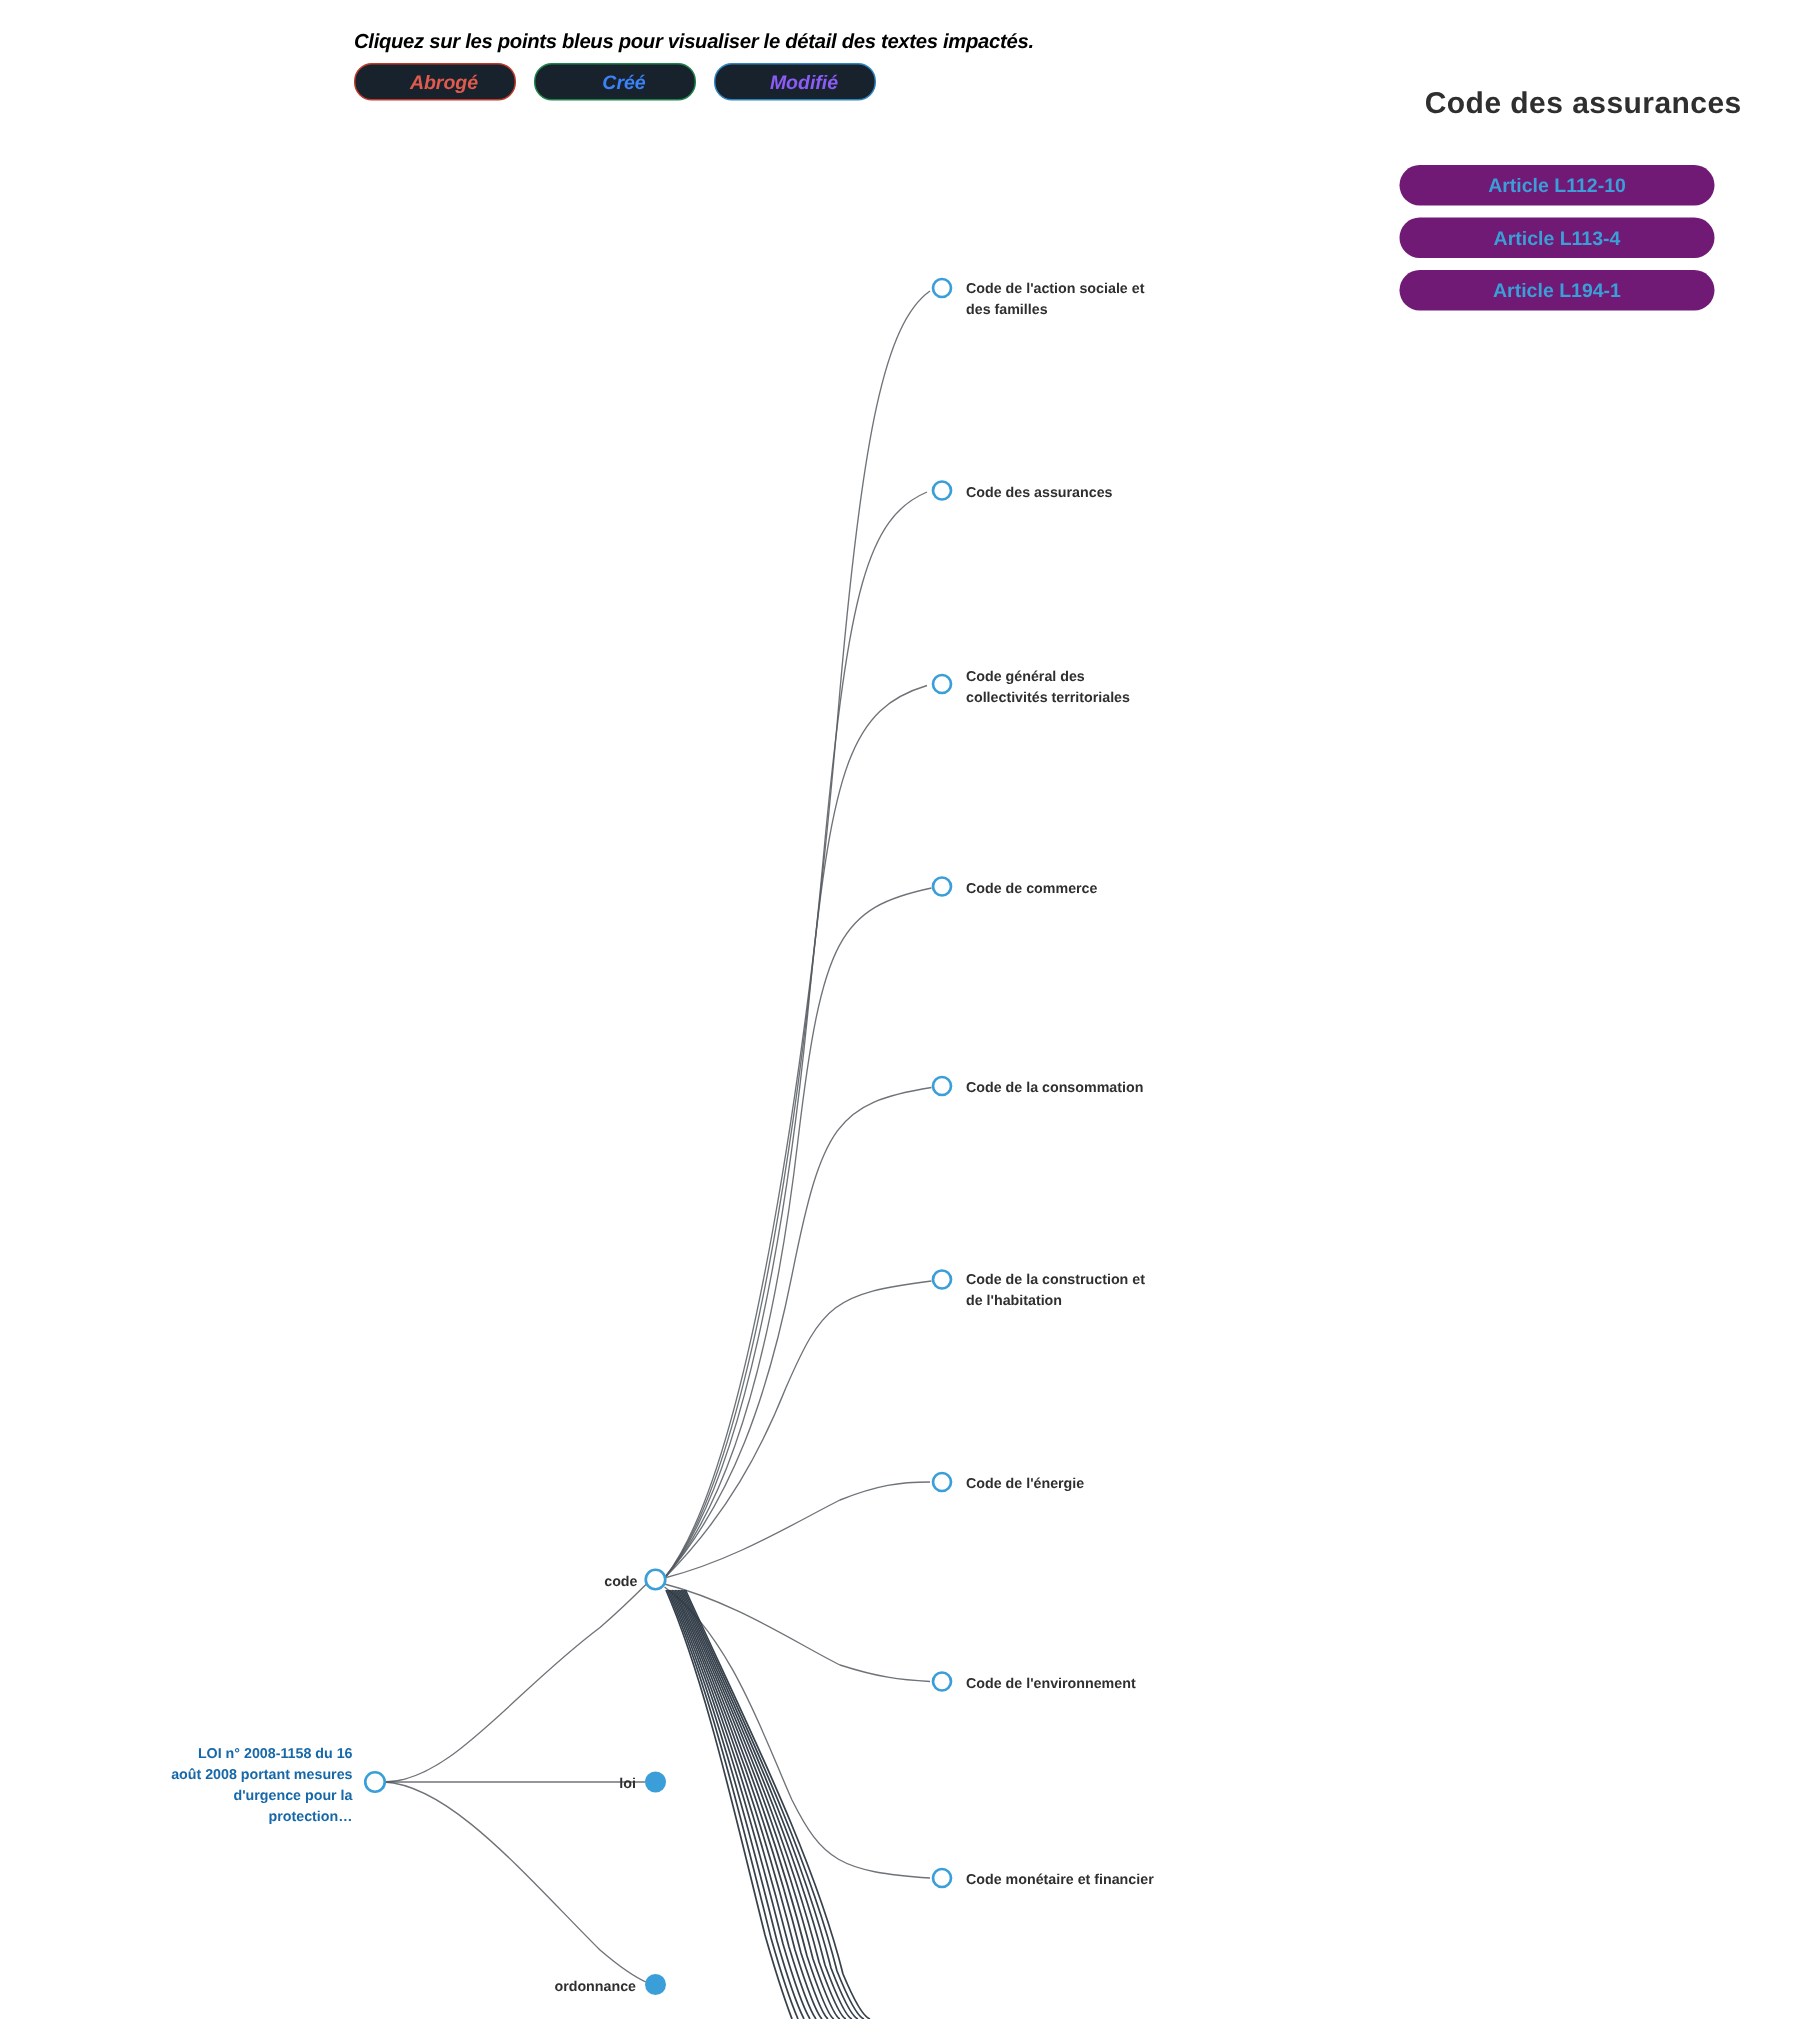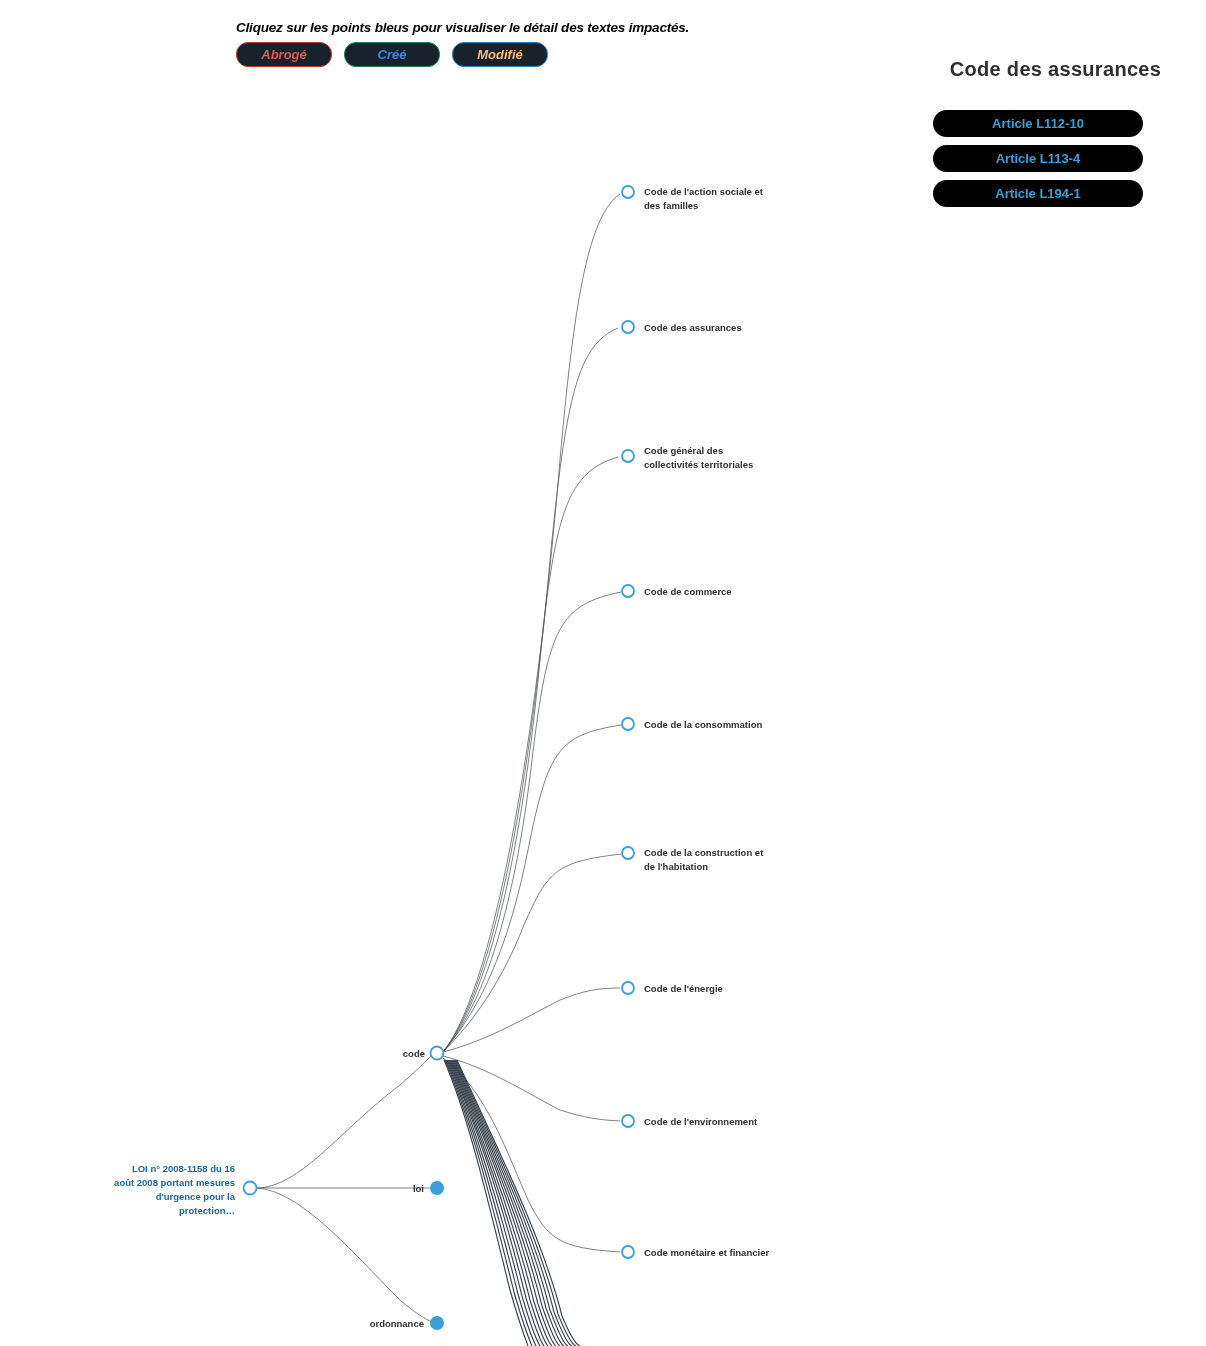--- a/index.html
+++ b/index.html
@@ -36,24 +36,25 @@
     width: 94px;
     height: 23px;
     border-radius: 12px;
     background: #18222c;
     display: flex;
     align-items: center;
     justify-content: center;
     font-size: 13px;
     font-style: italic;
     font-weight: bold;
+    padding-left: 12px;
   }
   .legend-pill.abroge { border: 1.6px solid #c0392b; color: #e05a4d; }
   .legend-pill.cree   { border: 1.6px solid #1e8449; color: #3b82f6; }
-  .legend-pill.modifie{ border: 1.6px solid #2e86c1; color: #fdba74; }
+  .legend-pill.modifie{ border: 1.6px solid #2e86c1; color: #8b5cf6; }
 
   .panel-title {
     position: absolute;
     left: 933px;
     top: 58px;
     width: 245px;
     text-align: center;
     font-size: 20px;
     font-weight: bold;
     color: #2f2f2f;
@@ -64,21 +65,21 @@
     left: 933px;
     top: 110px;
     width: 210px;
     display: flex;
     flex-direction: column;
     gap: 8px;
   }
   .panel-item {
     height: 27px;
     border-radius: 14px;
-    background: #000000;
+    background: #701a75;
     color: #3a9fd8;
     font-size: 13px;
     font-weight: bold;
     display: flex;
     align-items: center;
     justify-content: center;
     cursor: pointer;
   }
 
   svg.graph {

